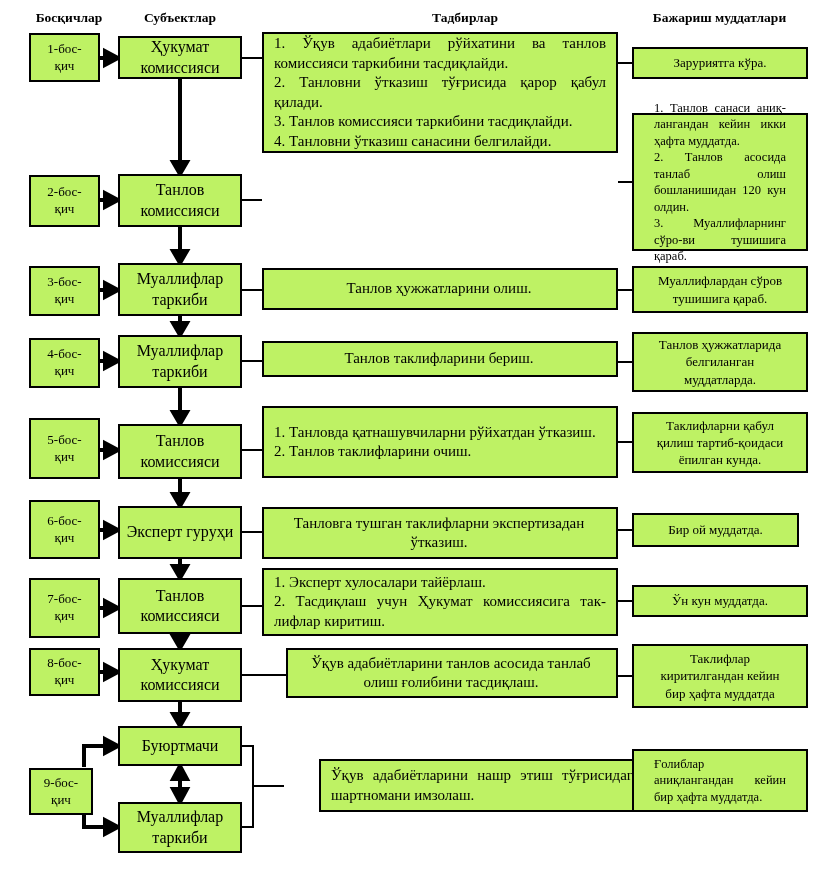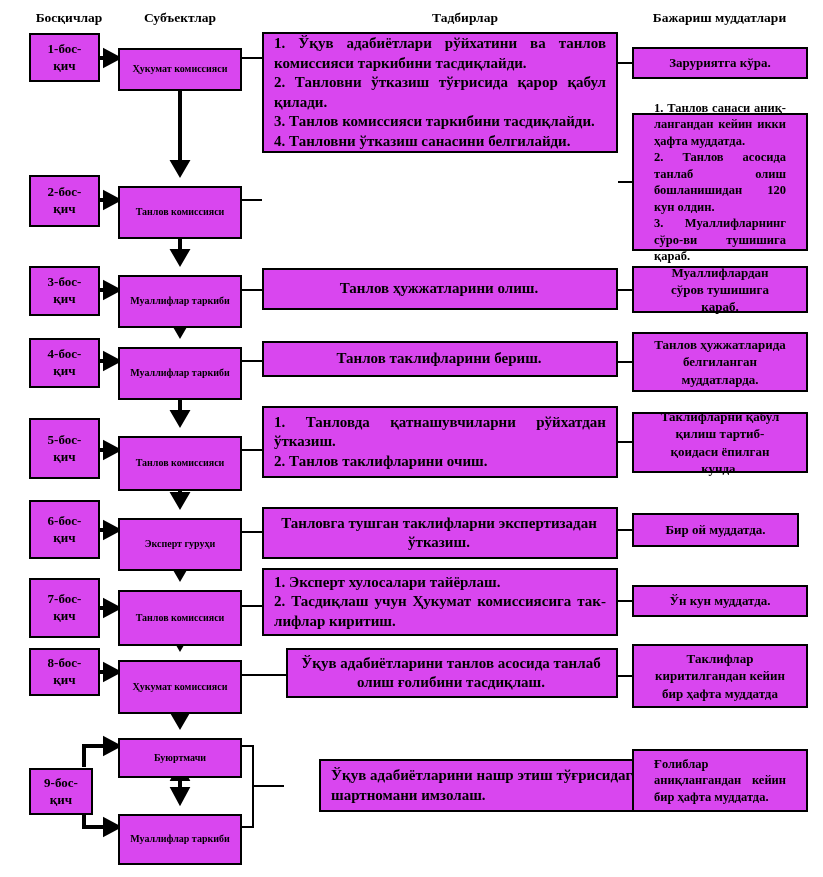--- a/index.html
+++ b/index.html
@@ -6,26 +6,26 @@
   #canvas{
     position:relative;width:823px;height:877px;background:#ffffff;
     font-family:"Liberation Serif","DejaVu Serif",serif;color:#000;
     overflow:hidden;
   }
   .col-header{
     position:absolute;font-weight:bold;font-size:13.5px;text-align:center;
     white-space:nowrap;
   }
   .box{
-    position:absolute;border:2px solid #000;background:#d946ef;box-sizing:border-box;
+    position:absolute;border:2px solid #000;background:#bef264;box-sizing:border-box;
     display:flex;flex-direction:column;justify-content:center;
-    white-space:pre-line;line-height:1.28;font-weight:bold;
+    white-space:pre-line;line-height:1.28;
   }
   .stage{font-size:13px;text-align:center;align-items:center;}
-  .subject{font-size:10px;text-align:center;align-items:center;padding:2px 4px;margin-top:12px;}
+  .subject{font-size:16px;text-align:center;align-items:center;padding:2px 4px;}
   .task{font-size:15px;padding:4px 10px;line-height:1.3;}
   .task.list{text-align:justify;}
   .task.center{text-align:center;align-items:center;padding-left:8px;}
   .task.justify{text-align:justify;margin-left:35px;}
   .deadline{font-size:12.5px;padding:3px 20px;line-height:1.32;}
   .deadline.center{text-align:center;align-items:center;font-size:13px;}
   .deadline.list{text-align:justify;}
   svg.connectors{position:absolute;left:0;top:0;}
 </style>
 </head>

